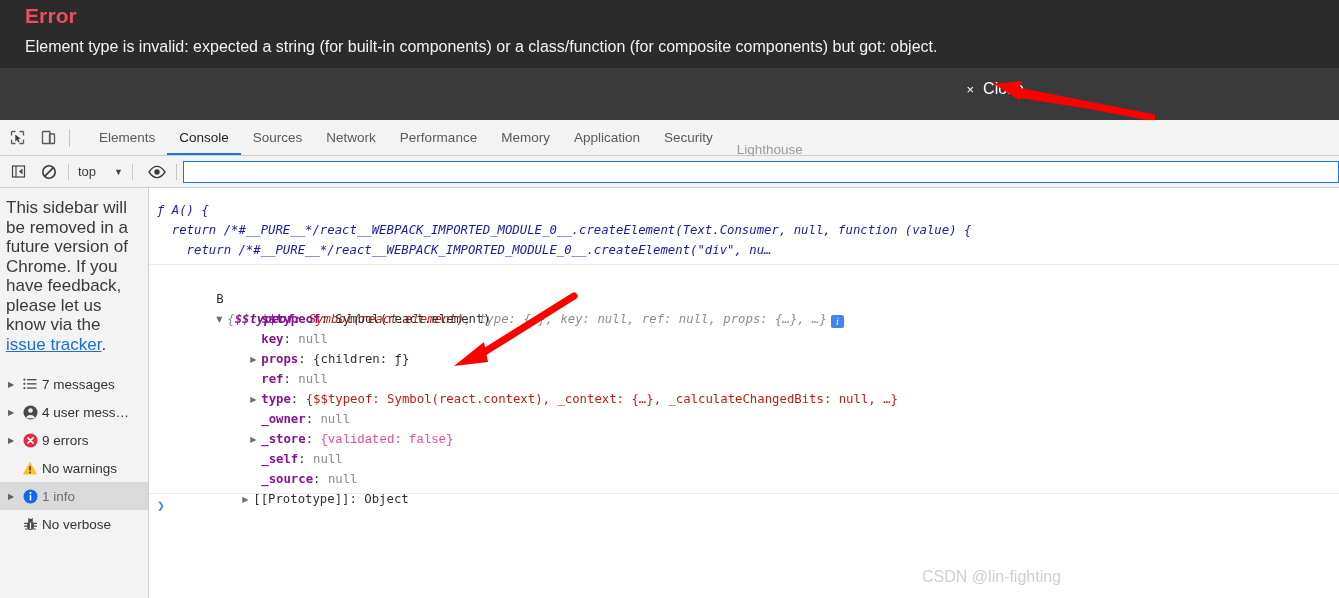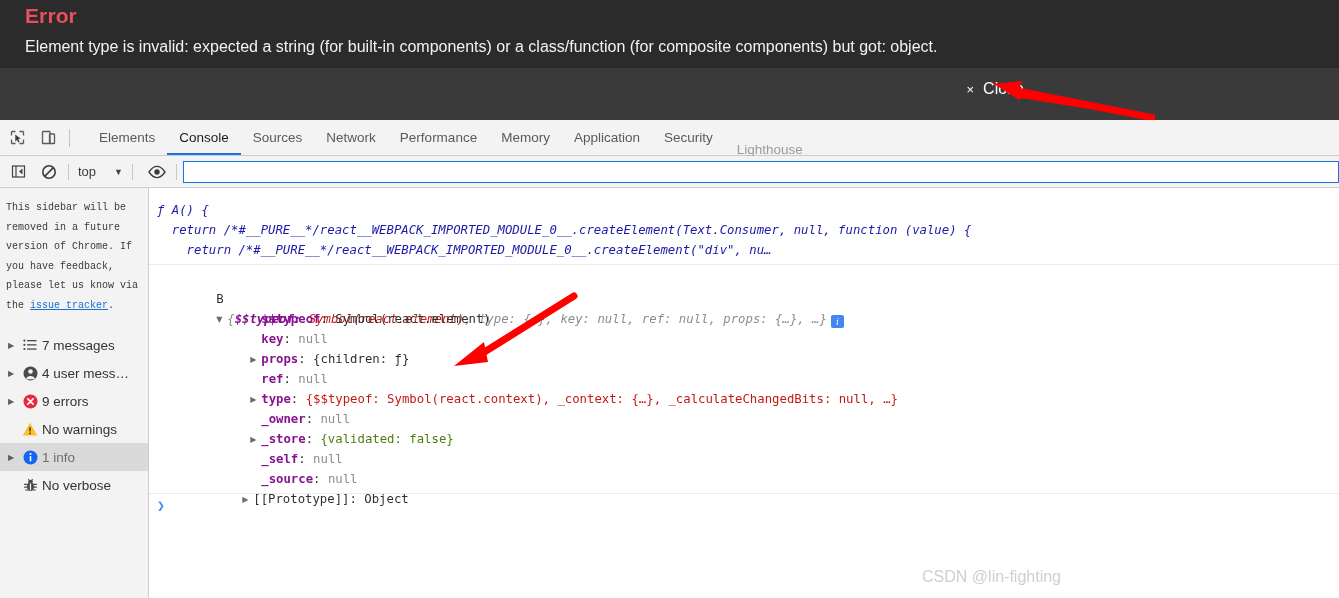--- a/index.html
+++ b/index.html
@@ -82,22 +82,21 @@
   }
 
   
   .dt-sidebar {
     position: absolute; left: 0; top: 188px; width: 149px; height: 410px;
     background: #f3f3f3; border-right: 1px solid #cdcdcd;
     font-size: 13px; color: #3c3c3c;
   }
   .sb-note {
     padding: 10px 8px 4px 6px; line-height: 19.5px; color: #3a3a3a;
-    font-size: 10px;
-    font-family: Liberation Mono, monospace;
+    font-size: 17px;
   }
   .sb-link { color: #1a6fd4; text-decoration: underline; cursor: pointer; }
   .sb-list { margin-top: 12px; }
   .sb-item {
     height: 28px; display: flex; align-items: center;
     padding-left: 4px; cursor: pointer; font-size: 13.5px; color: #333;
   }
   .sb-item.selected { background: #dadada; color: #6e6e6e; }
   .sb-arrow {
     width: 14px; flex: 0 0 14px; text-align: center;
@@ -116,21 +115,21 @@
     font-size: 12.3px; overflow: hidden; margin-top: 8px;
   }
   .cs-group { border-bottom: 1px solid #eaeaea; padding: 4px 0 4px 0; }
   .cs-line { height: 20px; line-height: 20px; white-space: pre; padding-left: 8px; }
   .ital { font-style: italic; }
   .c-blue   { color: #1a1aa6; }
   .c-gray   { color: #8c8c8c; }
   .c-red    { color: #c41a16; }
   .c-purple { color: #881391; font-weight: bold; }
   .c-dark   { color: #303030; }
-  .c-num    { color: #4d7c0f; }
+  .c-num    { color: #ec4899; font-family: Liberation Mono, monospace; }
   .tri {
     display: inline-block; width: 11px; font-size: 8px;
     color: #6e6e6e; font-family: "DejaVu Sans", sans-serif;
     vertical-align: 1px;
   }
   .badge-i {
     display: inline-block; width: 13px; height: 13px; border-radius: 2px;
     background: #4285f4; color: #fff; font-size: 10px; line-height: 13px;
     text-align: center; font-family: "Liberation Serif", serif;
     font-style: italic; vertical-align: -2px; margin-left: 4px;

